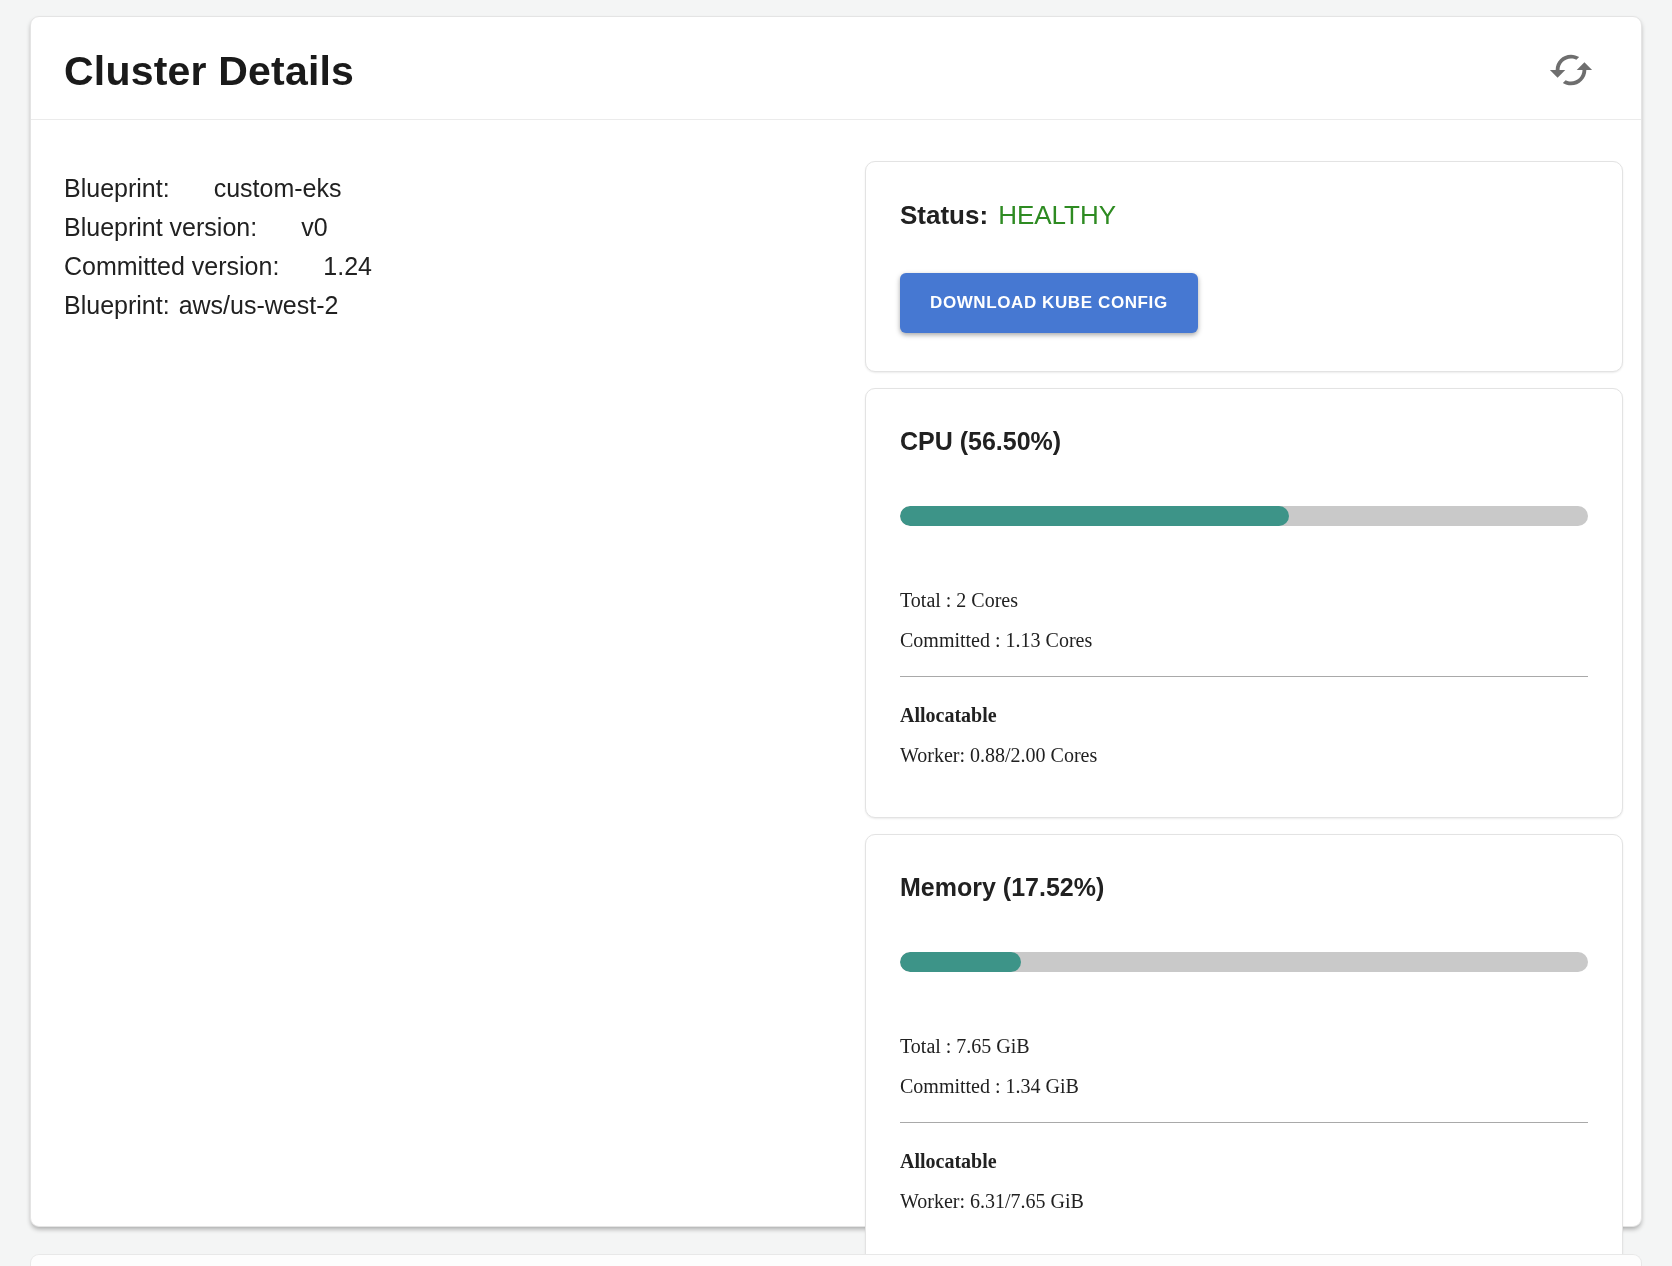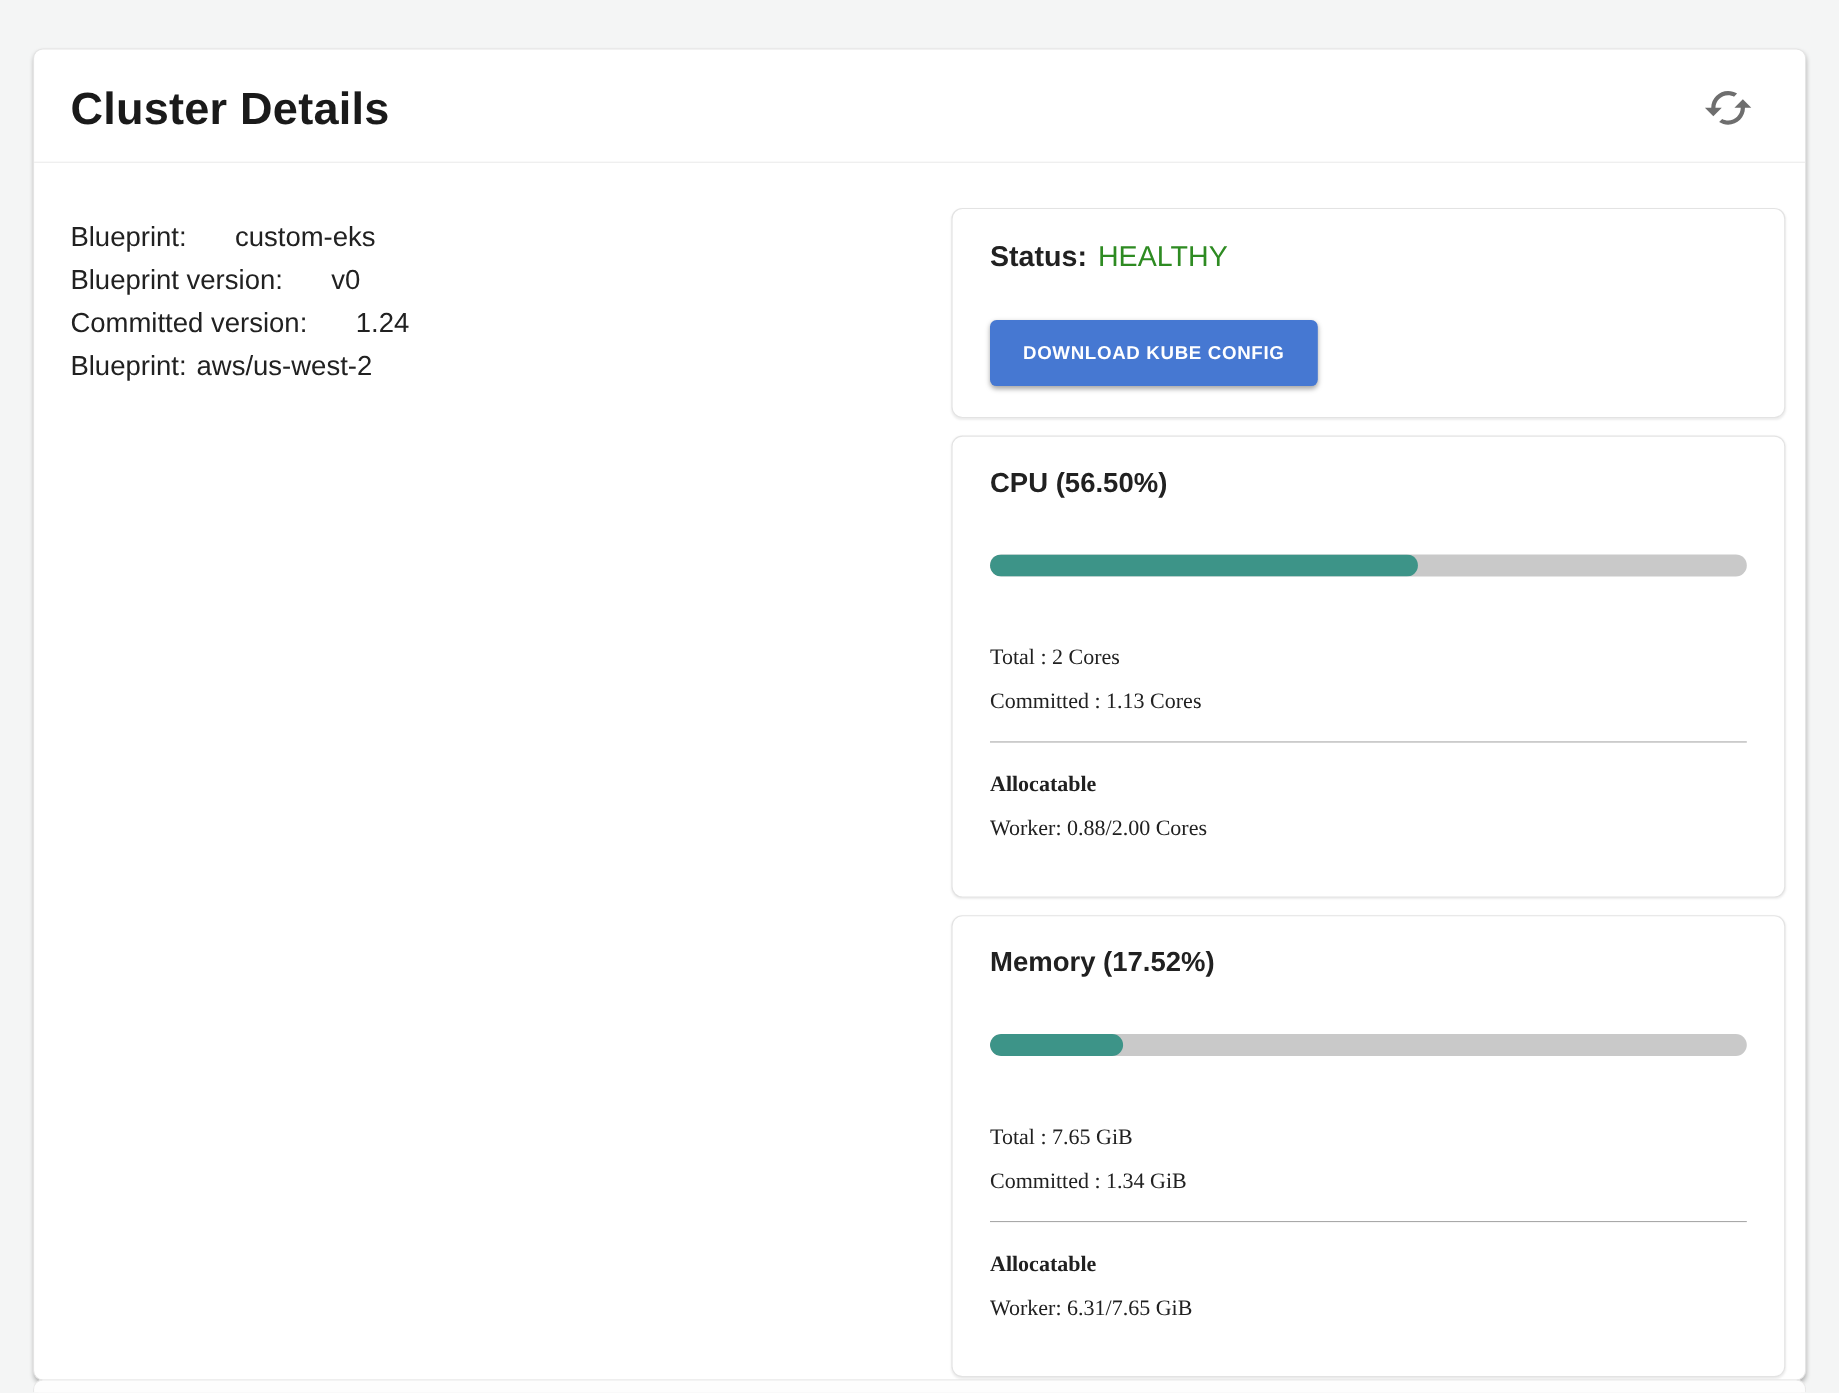--- a/index.html
+++ b/index.html
@@ -15,21 +15,21 @@
   * { box-sizing: border-box; margin: 0; padding: 0; }
   html, body {
     width: 1672px; height: 1266px;
     background: var(--page-bg);
     font-family: "Liberation Sans", "DejaVu Sans", sans-serif;
     color: var(--text);
     overflow: hidden;
   }
   .outer-card {
     position: absolute;
-    left: 30px; top: 44px;
+    left: 30px; top: 16px;
     width: 1612px; height: 1211px;
     background: var(--card-bg);
     border: 1px solid #e4e4e4;
     border-radius: 9px;
     box-shadow: 0 3px 5px -1px rgba(0,0,0,0.32);
   }
   .card-header {
     display: flex;
     align-items: center;
     justify-content: space-between;
@@ -61,21 +61,21 @@
   .detail-label { font-weight: 400; }
   .detail-value { margin-left: 44px; }
   .detail-row.tight .detail-value { margin-left: 9px; margin-top: 44px; }
   
   .right-col { width: 758px; }
   .side-card {
     background: var(--card-bg);
     border: 1px solid #e3e3e3;
     border-radius: 10px;
     box-shadow: 0 1px 2px rgba(0,0,0,0.08);
-    padding: 28px 34px;
+    padding: 38px 34px;
     margin-bottom: 16px;
   }
   .status-line { font-size: 26px; }
   .status-label { font-weight: 700; }
   .status-value { color: var(--healthy-green); margin-left: 10px; }
   .download-btn {
     margin-top: 42px;
     display: inline-block;
     background: var(--accent-blue);
     color: #ffffff;

